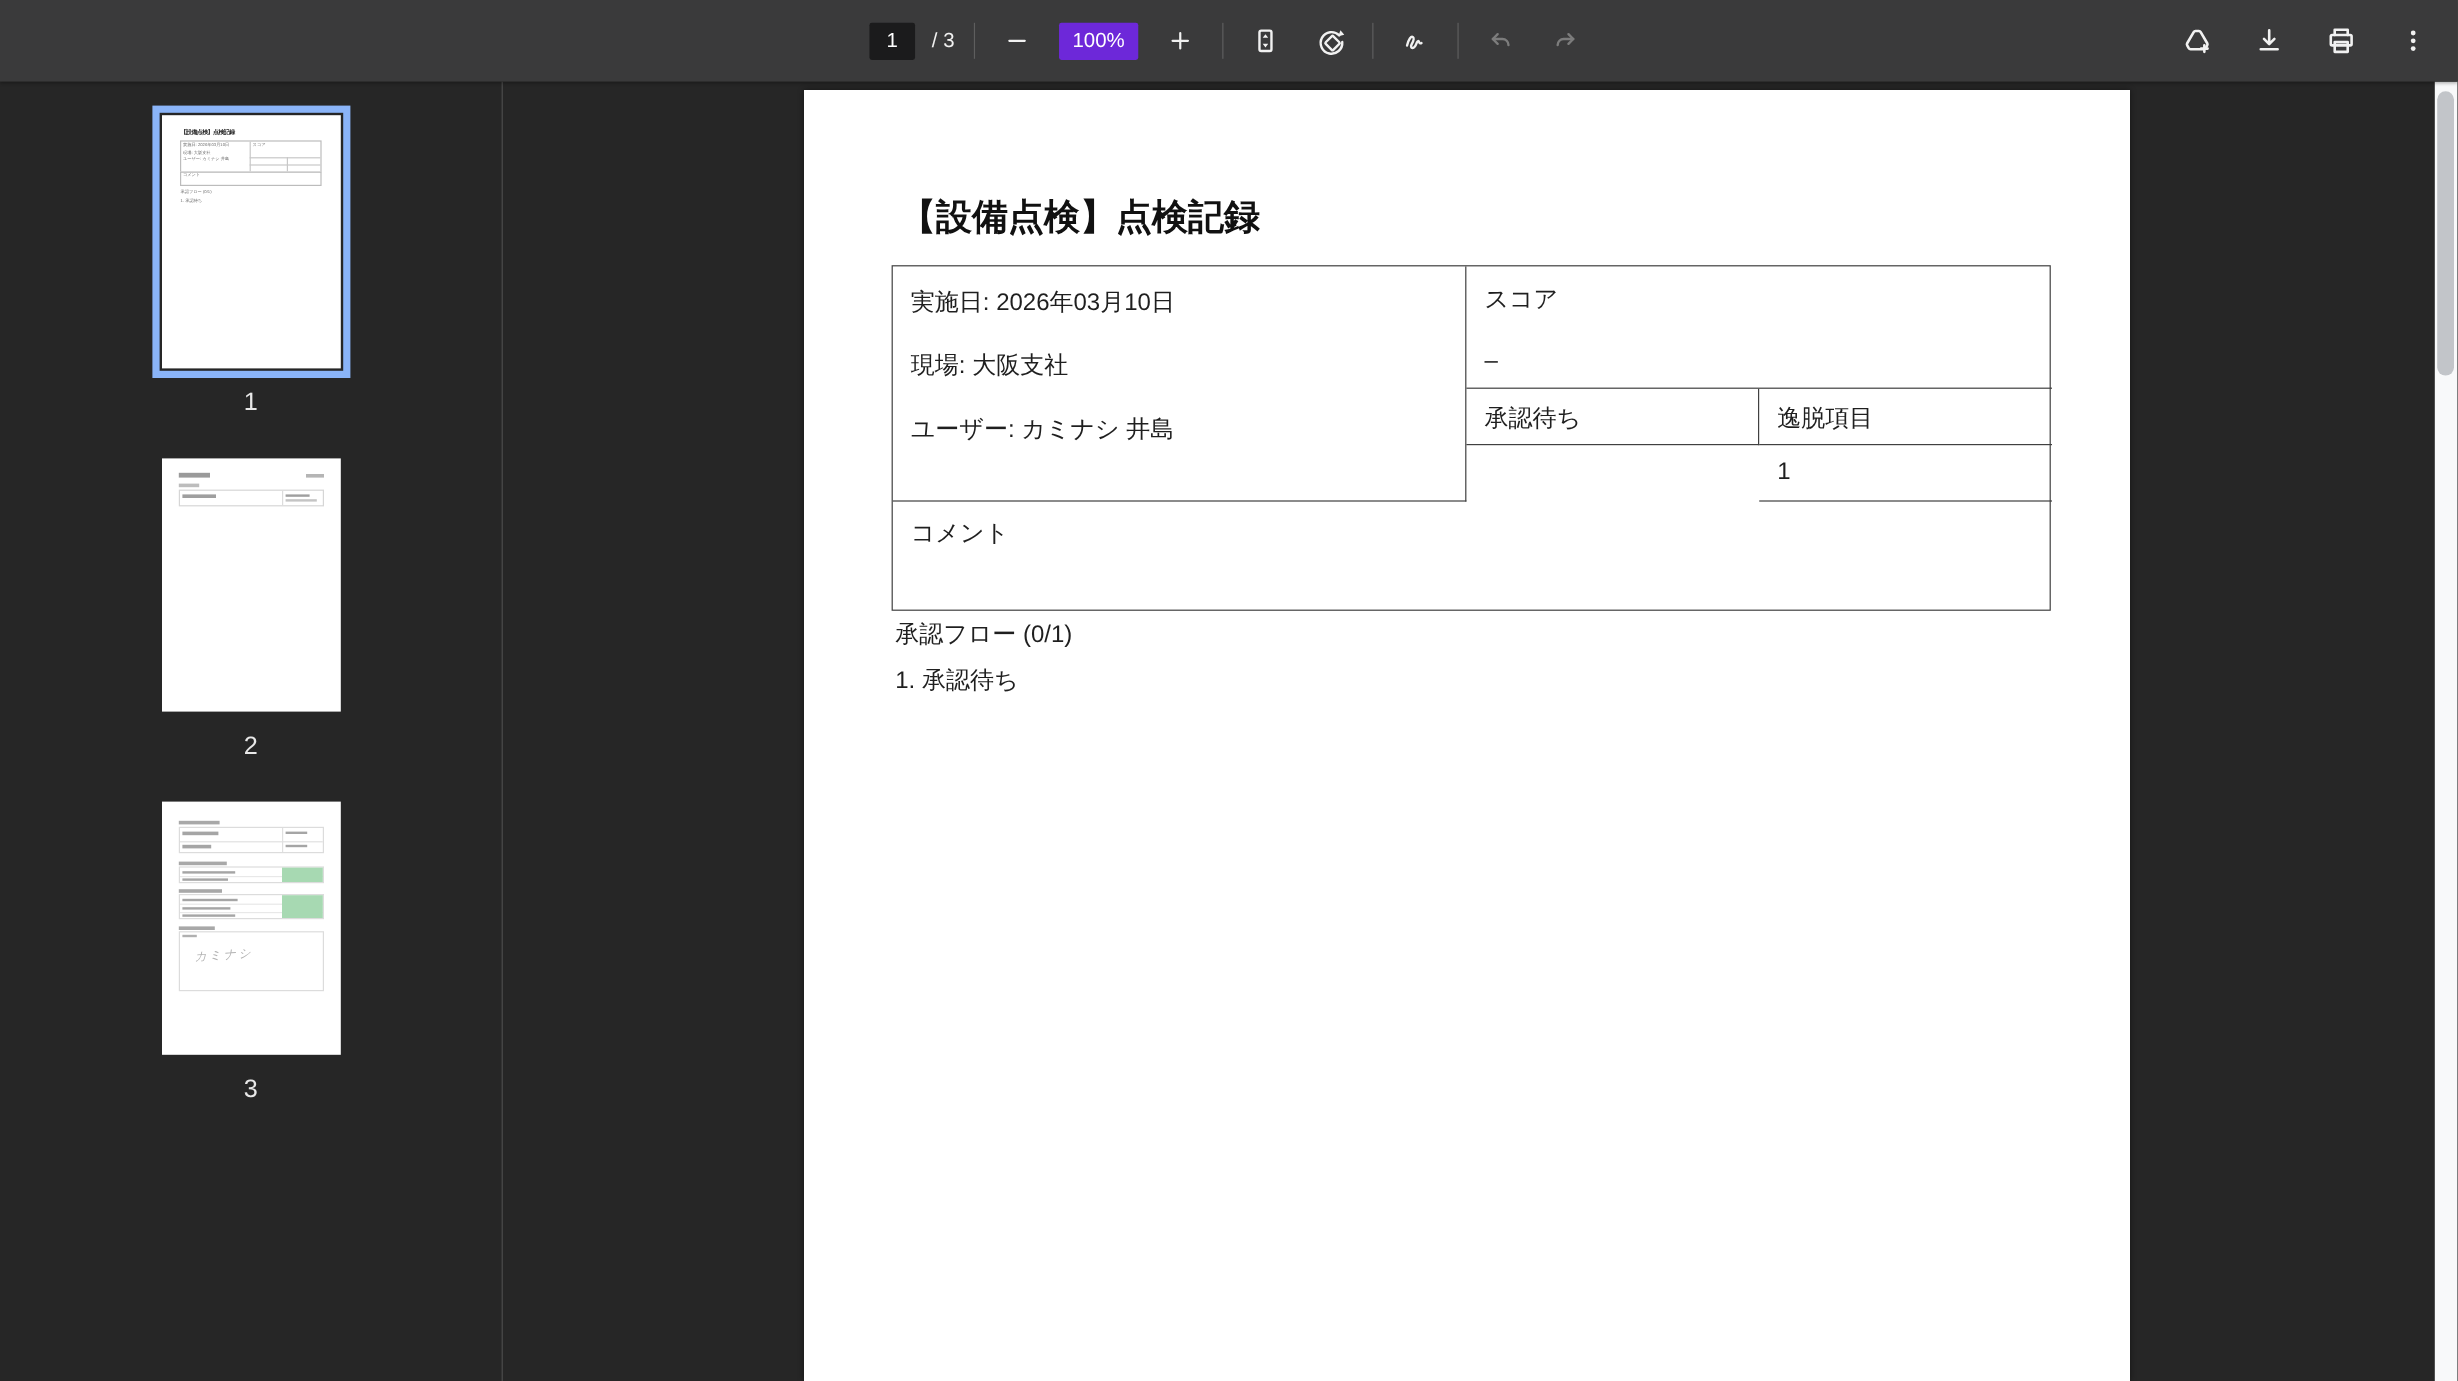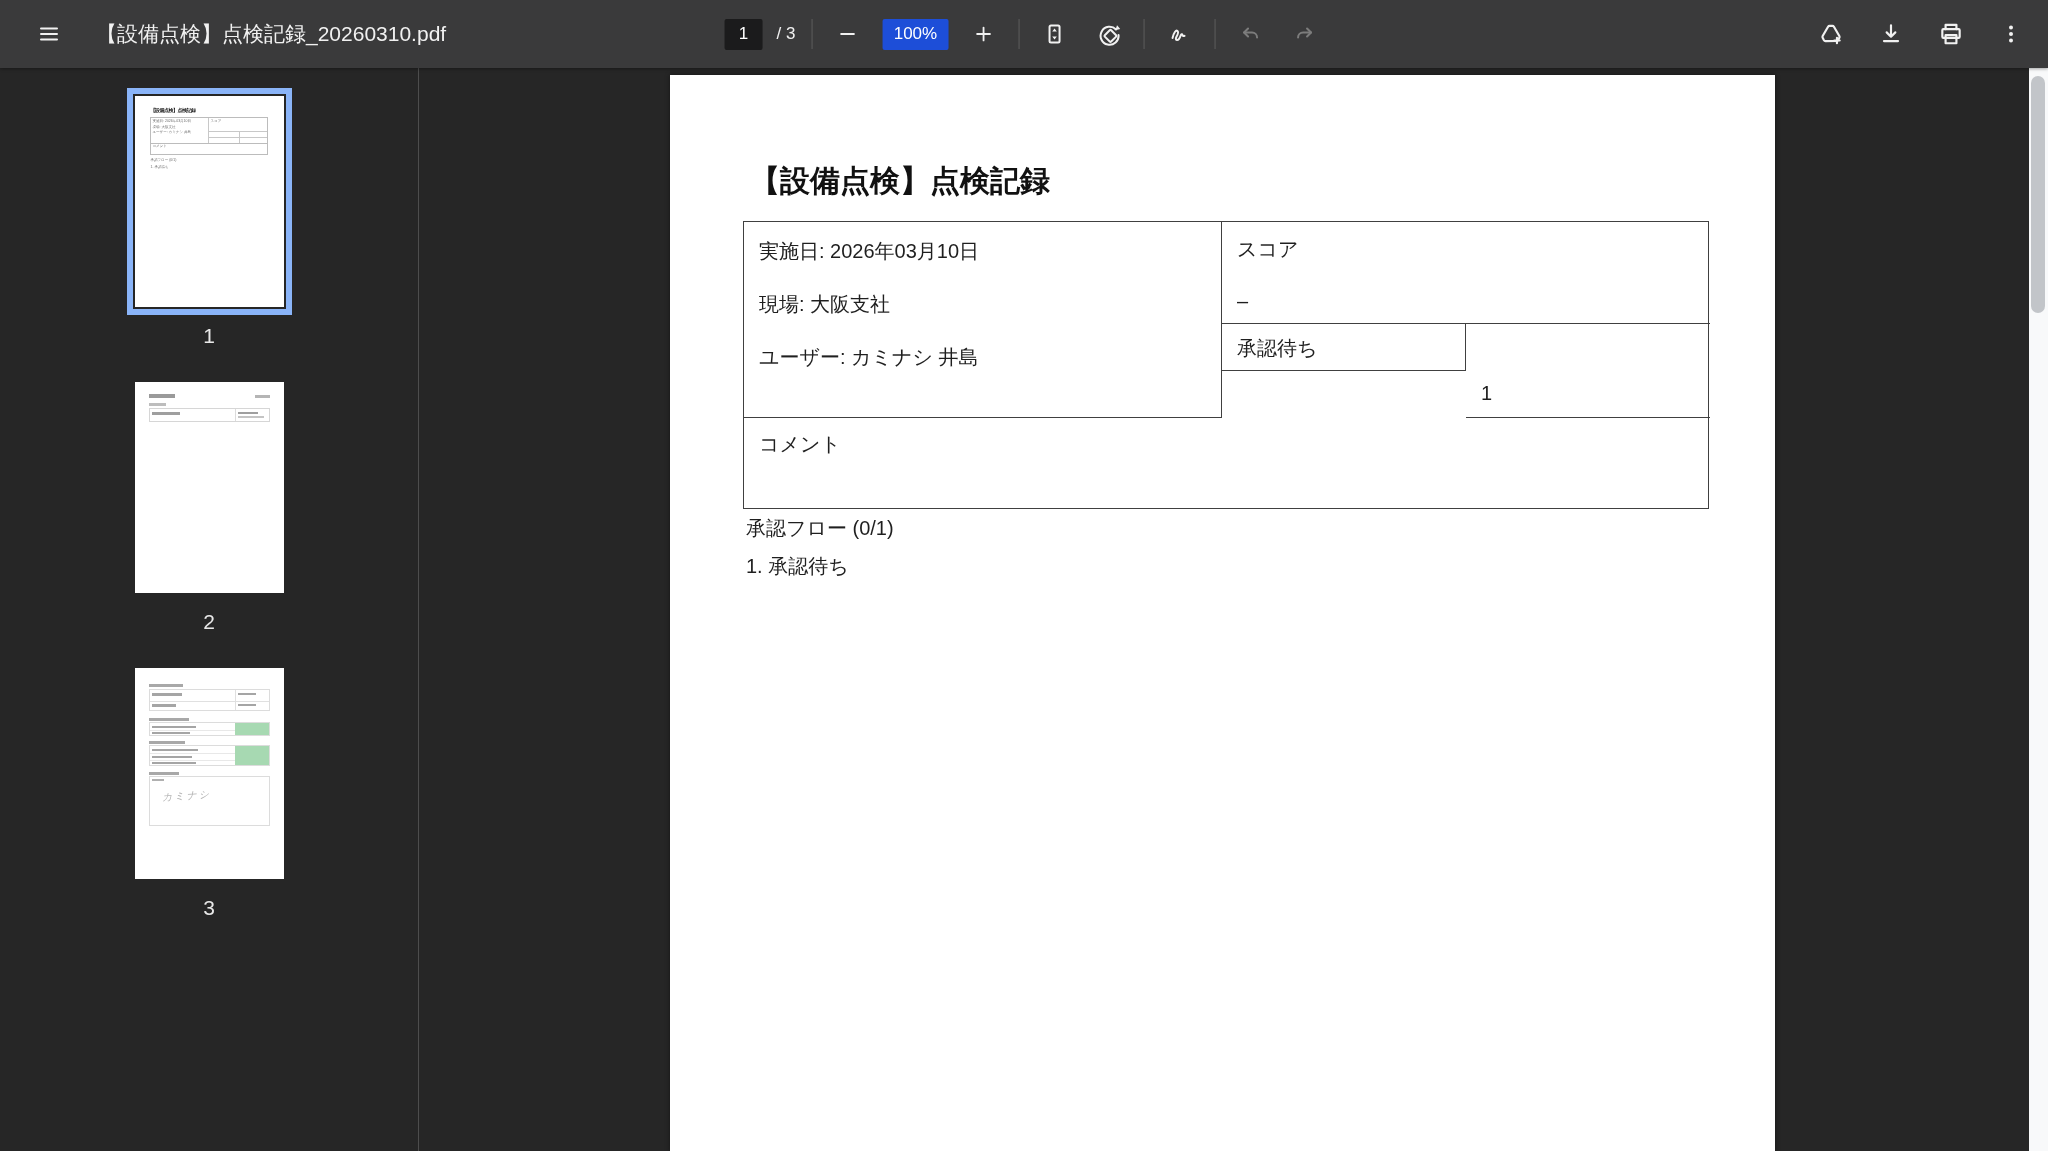--- a/index.html
+++ b/index.html
@@ -18,21 +18,21 @@
   .tb-right { position:absolute; right:18px; top:0; height:68px; display:flex;
               align-items:center; gap:22px; }
   .tb-btn { width:38px; height:38px; display:flex; align-items:center; justify-content:center;
             border:none; background:transparent; cursor:pointer; border-radius:50%; }
   .tb-btn svg { display:block; }
   .sep { width:1px; height:30px; background:#5e5e5e; }
   .page-box { width:38px; height:31px; background:#1b1b1c; border:none; border-radius:2px;
               color:#ffffff; font-size:17px; text-align:center;
               font-family:"Liberation Sans","DejaVu Sans",sans-serif; }
   .page-total { color:#f1f1f1; font-size:17px; margin-left:-2px; }
-  .zoom-box { min-width:66px; height:31px; background:#1d4ed8; border-radius:2px; color:#fff;
+  .zoom-box { min-width:66px; height:31px; background:#6d28d9; border-radius:2px; color:#fff;
               font-size:17px; display:flex; align-items:center; justify-content:center; }
   .icon-stroke { stroke:#f1f1f1; fill:none; stroke-width:2; stroke-linecap:round; stroke-linejoin:round; }
   .icon-fill   { fill:#f1f1f1; }
   .disabled .icon-stroke { stroke:#7c7c7c; }
 
   
   .sidebar { position:absolute; left:0; top:68px; width:419px; height:1083px;
              background:#262626; border-right:1px solid #4d4d4d;
              display:flex; flex-direction:column; align-items:center; overflow:hidden; }
   .thumb-item { display:flex; flex-direction:column; align-items:center; cursor:pointer; }
@@ -82,28 +82,20 @@
 
   .approval-flow { position:absolute; left:76px; top:440px; font-size:20px; color:#1f1f1f; }
   .approval-step { position:absolute; left:76px; top:478px; font-size:20px; color:#1f1f1f; }
 </style>
 </head>
 <body>
 
 <div class="app">
 
   <div class="toolbar">
-    <div class="tb-left">
-      <button class="tb-btn">
-        <svg width="24" height="24" viewBox="0 0 24 24">
-          <path class="icon-stroke" d="M4 6.5h16M4 12h16M4 17.5h16"></path>
-        </svg>
-      </button>
-      <span class="tb-title">【設備点検】点検記録_20260310.pdf</span>
-    </div>
 
     <div class="tb-center">
       <input class="page-box" value="1" style="">
       <span class="page-total">/ 3</span>
       <div class="sep"></div>
 
       <button class="tb-btn">
         <svg width="22" height="22" viewBox="0 0 24 24">
           <path class="icon-stroke" d="M5 12h14"></path>
         </svg>
@@ -274,20 +266,21 @@
         <div class="cell c-info">
           <div>実施日: 2026年03月10日</div>
           <div>現場: 大阪支社</div>
           <div>ユーザー: カミナシ 井島</div>
         </div>
         <div class="cell c-score">
           <div>スコア</div>
           <div class="score-val">–</div>
         </div>
         <div class="cell c-status-l">承認待ち</div>
+        <div class="cell c-dev-l">逸脱項目</div>
         <div class="cell c-dev-v">1</div>
         <div class="cell c-comment">コメント</div>
       </div>
 
       <div class="approval-flow">承認フロー (0/1)</div>
       <div class="approval-step">1. 承認待ち</div>
     </div>
 
     <div class="scrollbar">
       <div class="scroll-thumb"></div>

